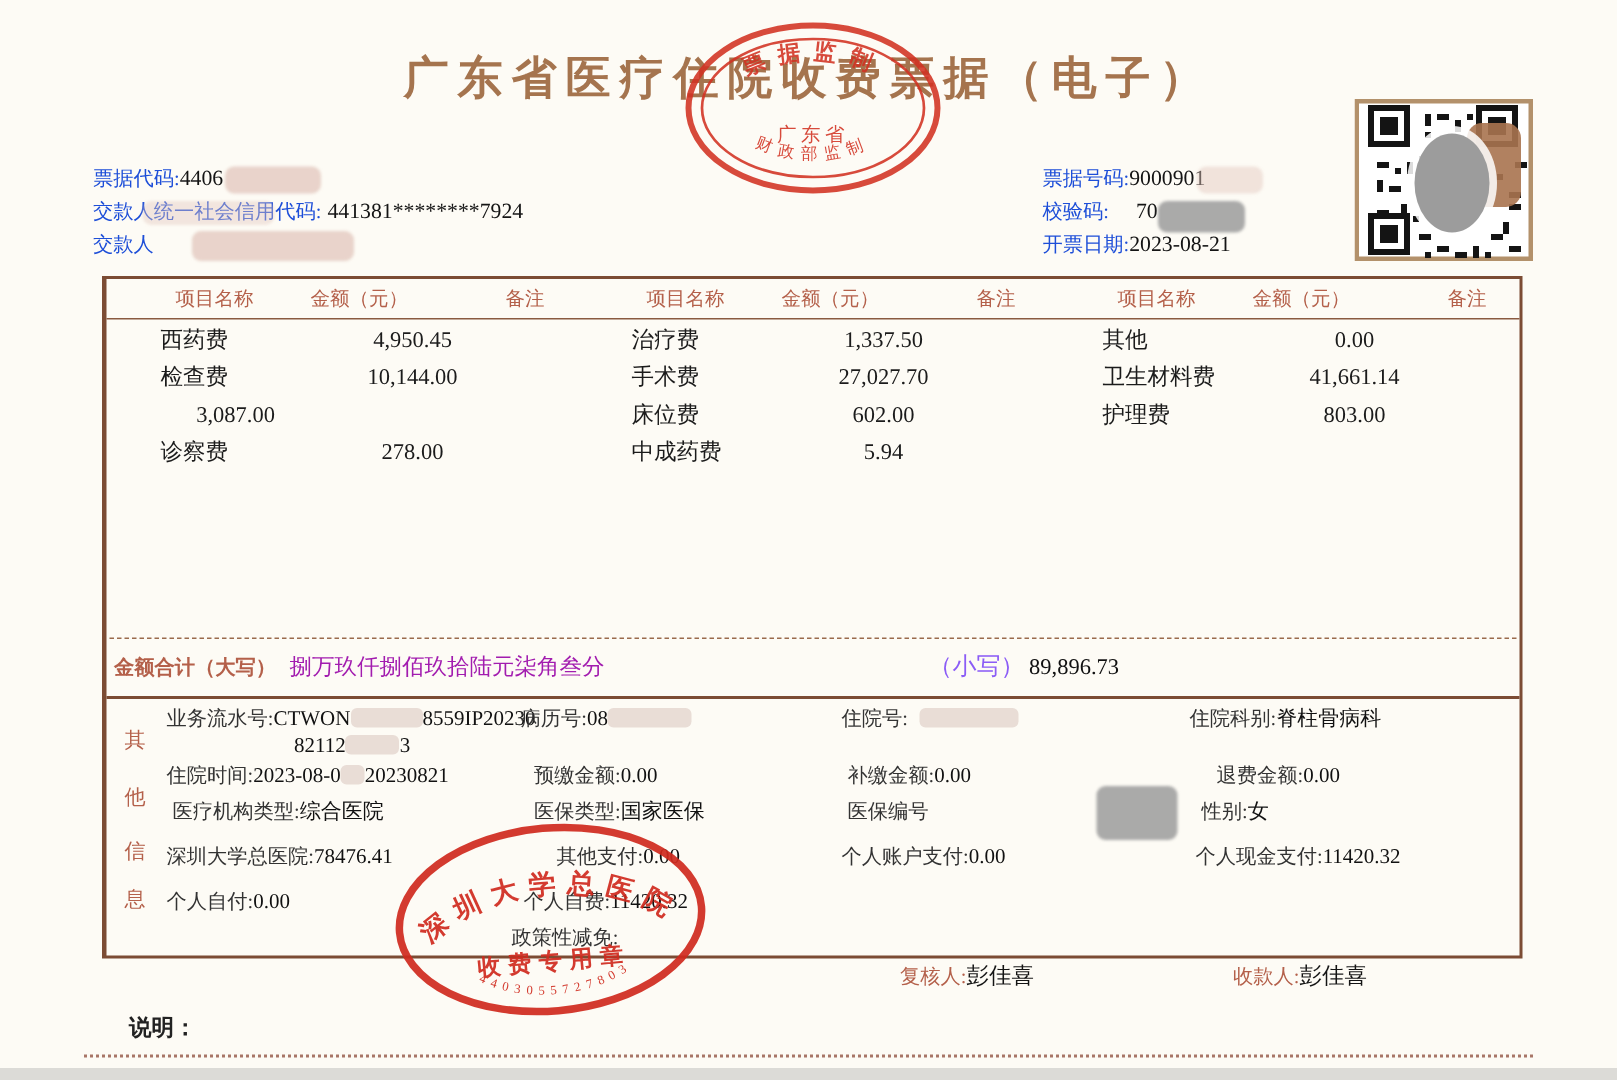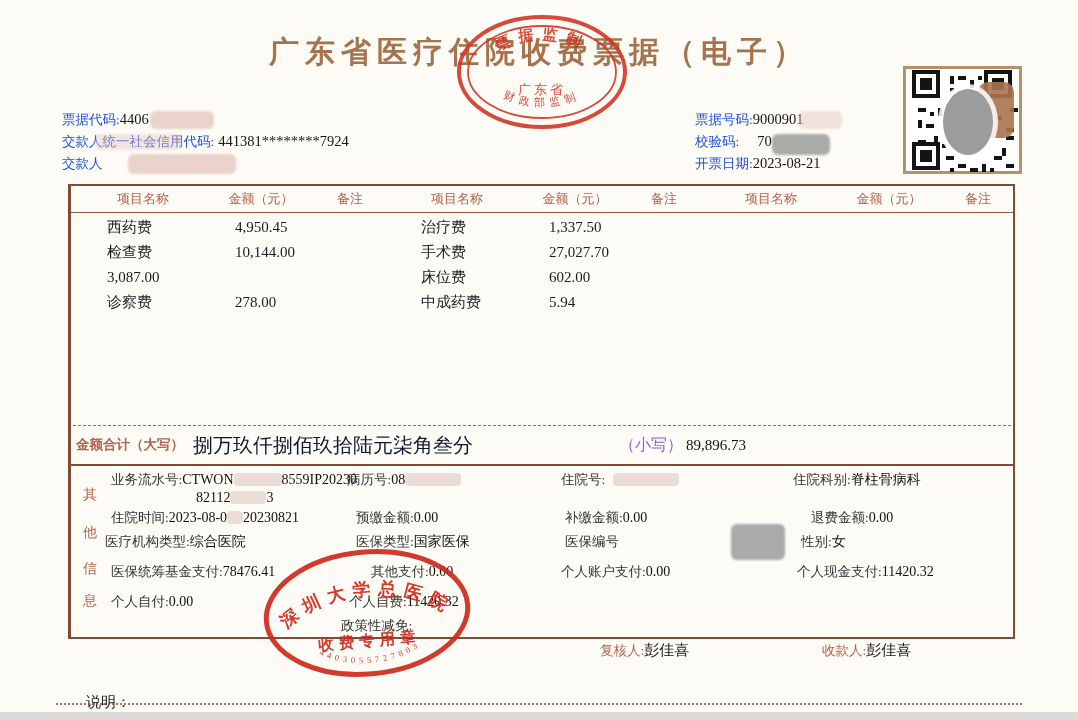--- a/index.html
+++ b/index.html
@@ -18,46 +18,46 @@
   .lab{color:#1d4ed8;font-size:13.5px;}
   .val{color:#141414;font-size:14.5px;}
   
   .qr-wrap{position:absolute;left:903px;top:66px;z-index:2;}
   
   .main-box{position:absolute;left:68px;top:184px;width:942px;height:451px;background:transparent;
             border:2px solid #7c4c34;border-left-width:3px;}
   .thead{position:absolute;left:0;top:0;right:0;height:26px;border-bottom:1.2px solid #8a5a40;display:flex;}
   .hgroup{width:314px;display:grid;grid-template-columns:128px 108px 1fr;padding-left:8px;box-sizing:border-box;}
   .hc{color:#b4604a;font-size:13px;line-height:25px;text-align:center;white-space:nowrap;}
-  .hc.amt{text-align:center;}
+  .hc.amt{text-align:left;}
   .cgroup{position:absolute;top:29px;width:314px;}
   .cg0{left:0;} .cg1{left:314px;} .cg2{left:628px;}
   .irow{display:grid;grid-template-columns:128px 108px 1fr;padding-left:8px;height:25px;line-height:25px;box-sizing:border-box;}
   .icell{font-size:15px;white-space:nowrap;margin-left:28px;}
-  .icell.amt{text-align:left;}
+  .icell.amt{text-align:center;}
   .dashline{position:absolute;left:2px;right:2px;top:239px;border-top:1.5px dashed #9a6a4c;}
   .total-row{position:absolute;left:0;right:0;top:240px;height:38px;line-height:38px;border-bottom:2.5px solid #7c4c34;}
   .total-row .t-lab{position:absolute;left:5px;font-size:13.5px;color:#b4604a;font-weight:bold;}
-  .total-row .t-val{position:absolute;left:122px;font-size:20px;color:#0f172a;}
+  .total-row .t-val{position:absolute;left:122px;font-size:15px;color:#a21caf;}
   .total-row .t-lab2{position:absolute;left:548px;font-size:16px;color:#8b5cf6;}
   .total-row .t-val2{position:absolute;left:615px;font-size:15px;color:#111;}
   
   .info{position:absolute;left:0;right:0;top:280px;bottom:0;}
   .vlab{position:absolute;left:12px;width:16px;color:#b4604a;font-size:14px;line-height:14px;}
   .ilab{color:#333;font-size:13.5px;white-space:nowrap;}
   .ival{color:#111;font-size:14px;white-space:nowrap;}
   .ipos{position:absolute;white-space:nowrap;}
   .iblur{display:inline-block;height:13px;border-radius:4px;background:#e9ddd6;vertical-align:-2px;}
   
   .footer-payee{position:absolute;left:68px;top:641px;white-space:nowrap;}
   .footer-review{position:absolute;left:600px;top:641px;white-space:nowrap;}
   .footer-cashier{position:absolute;left:822px;top:641px;white-space:nowrap;}
   .f-lab{color:#b4604a;font-size:13.5px;}
   .f-val{color:#141414;font-size:15px;}
-  .note-label{position:absolute;left:86px;top:693px;font-size:15px;font-weight:normal;color:#222;}
+  .note-label{position:absolute;left:86px;top:676px;font-size:15px;font-weight:bold;color:#222;}
   .note-lines{position:absolute;left:140px;top:669px;width:880px;font-size:12.4px;line-height:17px;color:#222;}
   .perforation{position:absolute;left:56px;right:56px;top:703px;border-top:2px dotted #8c4a38;opacity:.75;}
   .bottom-band{position:absolute;left:0;right:0;bottom:0;height:8px;background:#dcdbd7;}
   
   .blur{position:absolute;border-radius:6px;z-index:9;}
   .b-pink{background:rgba(226,197,188,.75);filter:blur(1px);}
   .b-gray{background:rgba(158,158,158,.88);filter:blur(1.2px);}
 </style>
 </head>
 <body>
@@ -186,20 +186,37 @@
           <div class="icell">床位费</div>
           <div class="icell amt">602.00</div>
           <div></div>
         </div>
       <div class="irow">
           <div class="icell">中成药费</div>
           <div class="icell amt">5.94</div>
           <div></div>
         </div>
     </div>
+    <div class="cgroup cg2">
+      <div class="irow">
+          <div class="icell">其他</div>
+          <div class="icell amt">0.00</div>
+          <div></div>
+        </div>
+      <div class="irow">
+          <div class="icell">卫生材料费</div>
+          <div class="icell amt">41,661.14</div>
+          <div></div>
+        </div>
+      <div class="irow">
+          <div class="icell">护理费</div>
+          <div class="icell amt">803.00</div>
+          <div></div>
+        </div>
+    </div>
 
     <div class="dashline"></div>
 
     <div class="total-row">
       <span class="t-lab">金额合计（大写）</span>
       <span class="t-val">捌万玖仟捌佰玖拾陆元柒角叁分</span>
       <span class="t-lab2">（小写）</span>
       <span class="t-val2">89,896.73</span>
     </div>
 
@@ -225,27 +242,27 @@
         <span class="ilab">住院科别:</span><span class="ival">脊柱骨病科</span>
       </span>
 
       <span class="ipos" style="left:40px;top:42px">
         <span class="ilab">住院时间:</span><span class="ival">2023-08-0</span><span class="iblur" style="width:16px"></span><span class="ival">20230821</span>
       </span>
       <span class="ipos" style="left:285px;top:42px"><span class="ilab">预缴金额:</span><span class="ival">0.00</span></span>
       <span class="ipos" style="left:494px;top:42px"><span class="ilab">补缴金额:</span><span class="ival">0.00</span></span>
       <span class="ipos" style="left:740px;top:42px"><span class="ilab">退费金额:</span><span class="ival">0.00</span></span>
 
-      <span class="ipos" style="left:34px;top:66px"><span class="ilab">医疗机构类型:</span><span class="ival">综合医院</span></span>
+      <span class="ipos" style="left:44px;top:66px"><span class="ilab">医疗机构类型:</span><span class="ival">综合医院</span></span>
       <span class="ipos" style="left:285px;top:66px"><span class="ilab">医保类型:</span><span class="ival">国家医保</span></span>
       <span class="ipos" style="left:494px;top:66px"><span class="ilab">医保编号</span></span>
       <span class="blur b-gray" style="left:660px;top:58px;width:54px;height:36px"></span>
       <span class="ipos" style="left:730px;top:66px"><span class="ilab">性别:</span><span class="ival">女</span></span>
 
-      <span class="ipos" style="left:40px;top:96px"><span class="ilab">医保统筹基金支付:</span><span class="ival">78476.41</span></span>
+      <span class="ipos" style="left:40px;top:96px"><span class="ilab">深圳大学总医院:</span><span class="ival">78476.41</span></span>
       <span class="ipos" style="left:300px;top:96px"><span class="ilab">其他支付:</span><span class="ival">0.00</span></span>
       <span class="ipos" style="left:490px;top:96px"><span class="ilab">个人账户支付:</span><span class="ival">0.00</span></span>
       <span class="ipos" style="left:726px;top:96px"><span class="ilab">个人现金支付:</span><span class="ival">11420.32</span></span>
 
       <span class="ipos" style="left:40px;top:126px"><span class="ilab">个人自付:</span><span class="ival">0.00</span></span>
       <span class="ipos" style="left:278px;top:126px"><span class="ilab">个人自费:</span><span class="ival">11420.32</span></span>
 
       <span class="ipos" style="left:270px;top:150px"><span class="ilab">政策性减免:</span></span>
     </div>
   </div>

